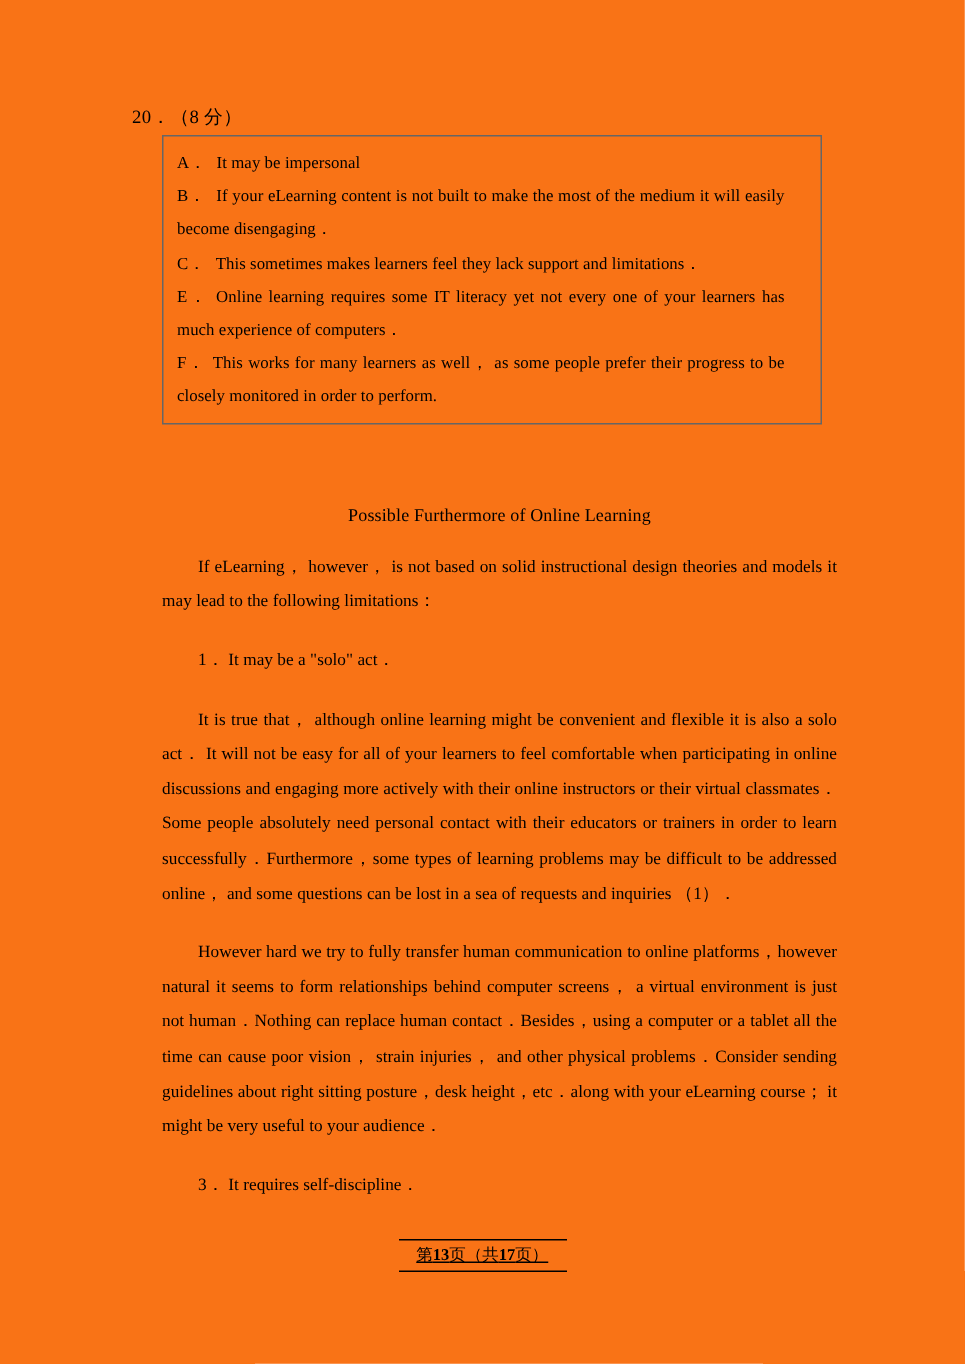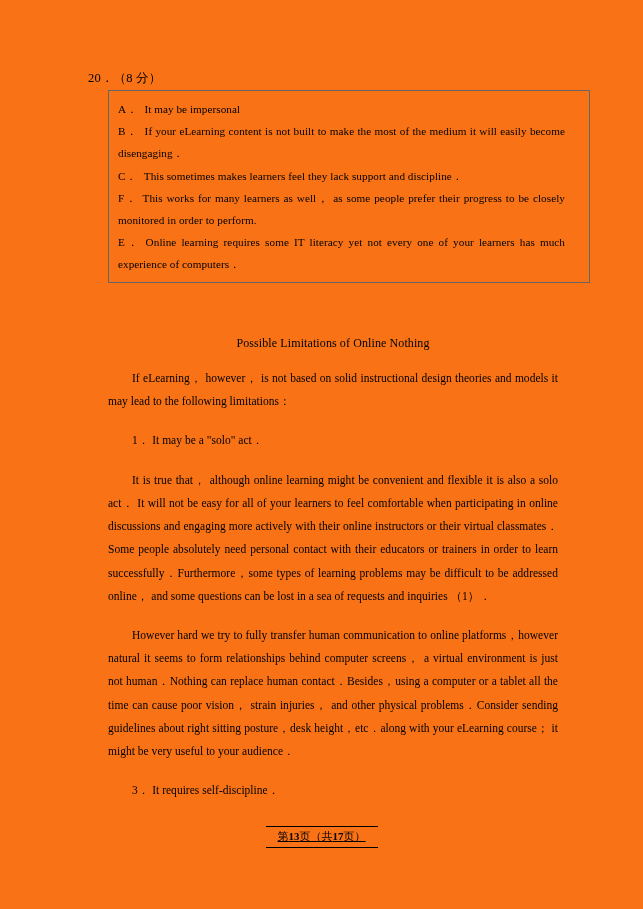--- a/index.html
+++ b/index.html
@@ -27,21 +27,21 @@
     left: 88px;
     top: 70px;
     font-size: 12.5px;
     font-family: "Liberation Serif", serif;
     letter-spacing: 0.2px;
   }
   .options-box {
     position: absolute;
     left: 108px;
     top: 90px;
-    width: 482px;
+    width: 440px;
     border: 1px solid #666;
     box-sizing: border-box;
     padding: 8px 24px 6px 9px;
   }
   .opt {
     font-size: 11.2px;
     line-height: 1.95;
     text-align: justify;
     text-justify: inter-word;
     margin: 0 0 0.5px 0;
@@ -114,32 +114,32 @@
   <div class="q-number">20．（8 分）</div>
 
   <div class="options-box">
     <p class="opt">
       <span class="lbl">A．</span><span>It may be impersonal</span>
     </p>
     <p class="opt">
       <span class="lbl">B．</span><span>If your eLearning content is not built to make the most of the medium it will easily become disengaging．</span>
     </p>
     <p class="opt">
-      <span class="lbl">C．</span><span>This sometimes makes learners feel they lack support and discipline．</span>
+      <span class="lbl">C．</span><span>This sometimes makes learners feel they lack support and limitations．</span>
+    </p>
+    <p class="opt">
+      <span class="lbl-wide">E．</span><span>Online learning requires some IT literacy yet not every one of your learners has much experience of computers．</span>
     </p>
     <p class="opt">
       <span class="lbl-wide">F．</span><span>This works for many learners as well，  as some people prefer their progress to be closely monitored in order to  perform.</span>
     </p>
-    <p class="opt">
-      <span class="lbl-wide">E．</span><span>Online learning requires some IT literacy yet not every one of your learners has much experience of computers．</span>
-    </p>
   </div>
 
   <div class="body-area">
-    <p class="center-title">Possible Limitations of Online Nothing</p>
+    <p class="center-title">Possible Furthermore of Online Learning</p>
 
     <p class="para indent">If eLearning，  however，  is not based on solid instructional design theories and models it may lead to the following limitations：</p>
     <p class="para list-item">1．  It may be a "solo" act．</p>
     <p class="para indent">It is true that，  although online learning might be convenient and flexible it is also a solo act．  It will not be easy for all of your learners to feel comfortable when participating in online discussions and engaging more actively with their online instructors or their virtual classmates．   Some people absolutely need personal contact with their educators or trainers in order to learn successfully．Furthermore，some types of learning problems may be difficult to be addressed online，  and some questions can be lost in a sea of requests and inquiries （1）．</p>
     <p class="para indent">However hard we try to fully transfer human communication to online platforms，however natural it seems to form relationships behind computer screens，   a virtual environment is just not human．Nothing can replace human contact．Besides，using a computer or a tablet all the time can cause poor vision，  strain injuries，  and other physical problems．Consider sending guidelines about right sitting posture，desk height，etc．along with your eLearning course；   it might be very useful to your audience．</p>
     <p class="para list-item">3．  It requires self‐discipline．</p>
   </div>
 
   <div class="footer">
     <span class="fbox"><span>第</span><b>13</b><span>页（共</span><b>17</b><span>页）</span></span>

